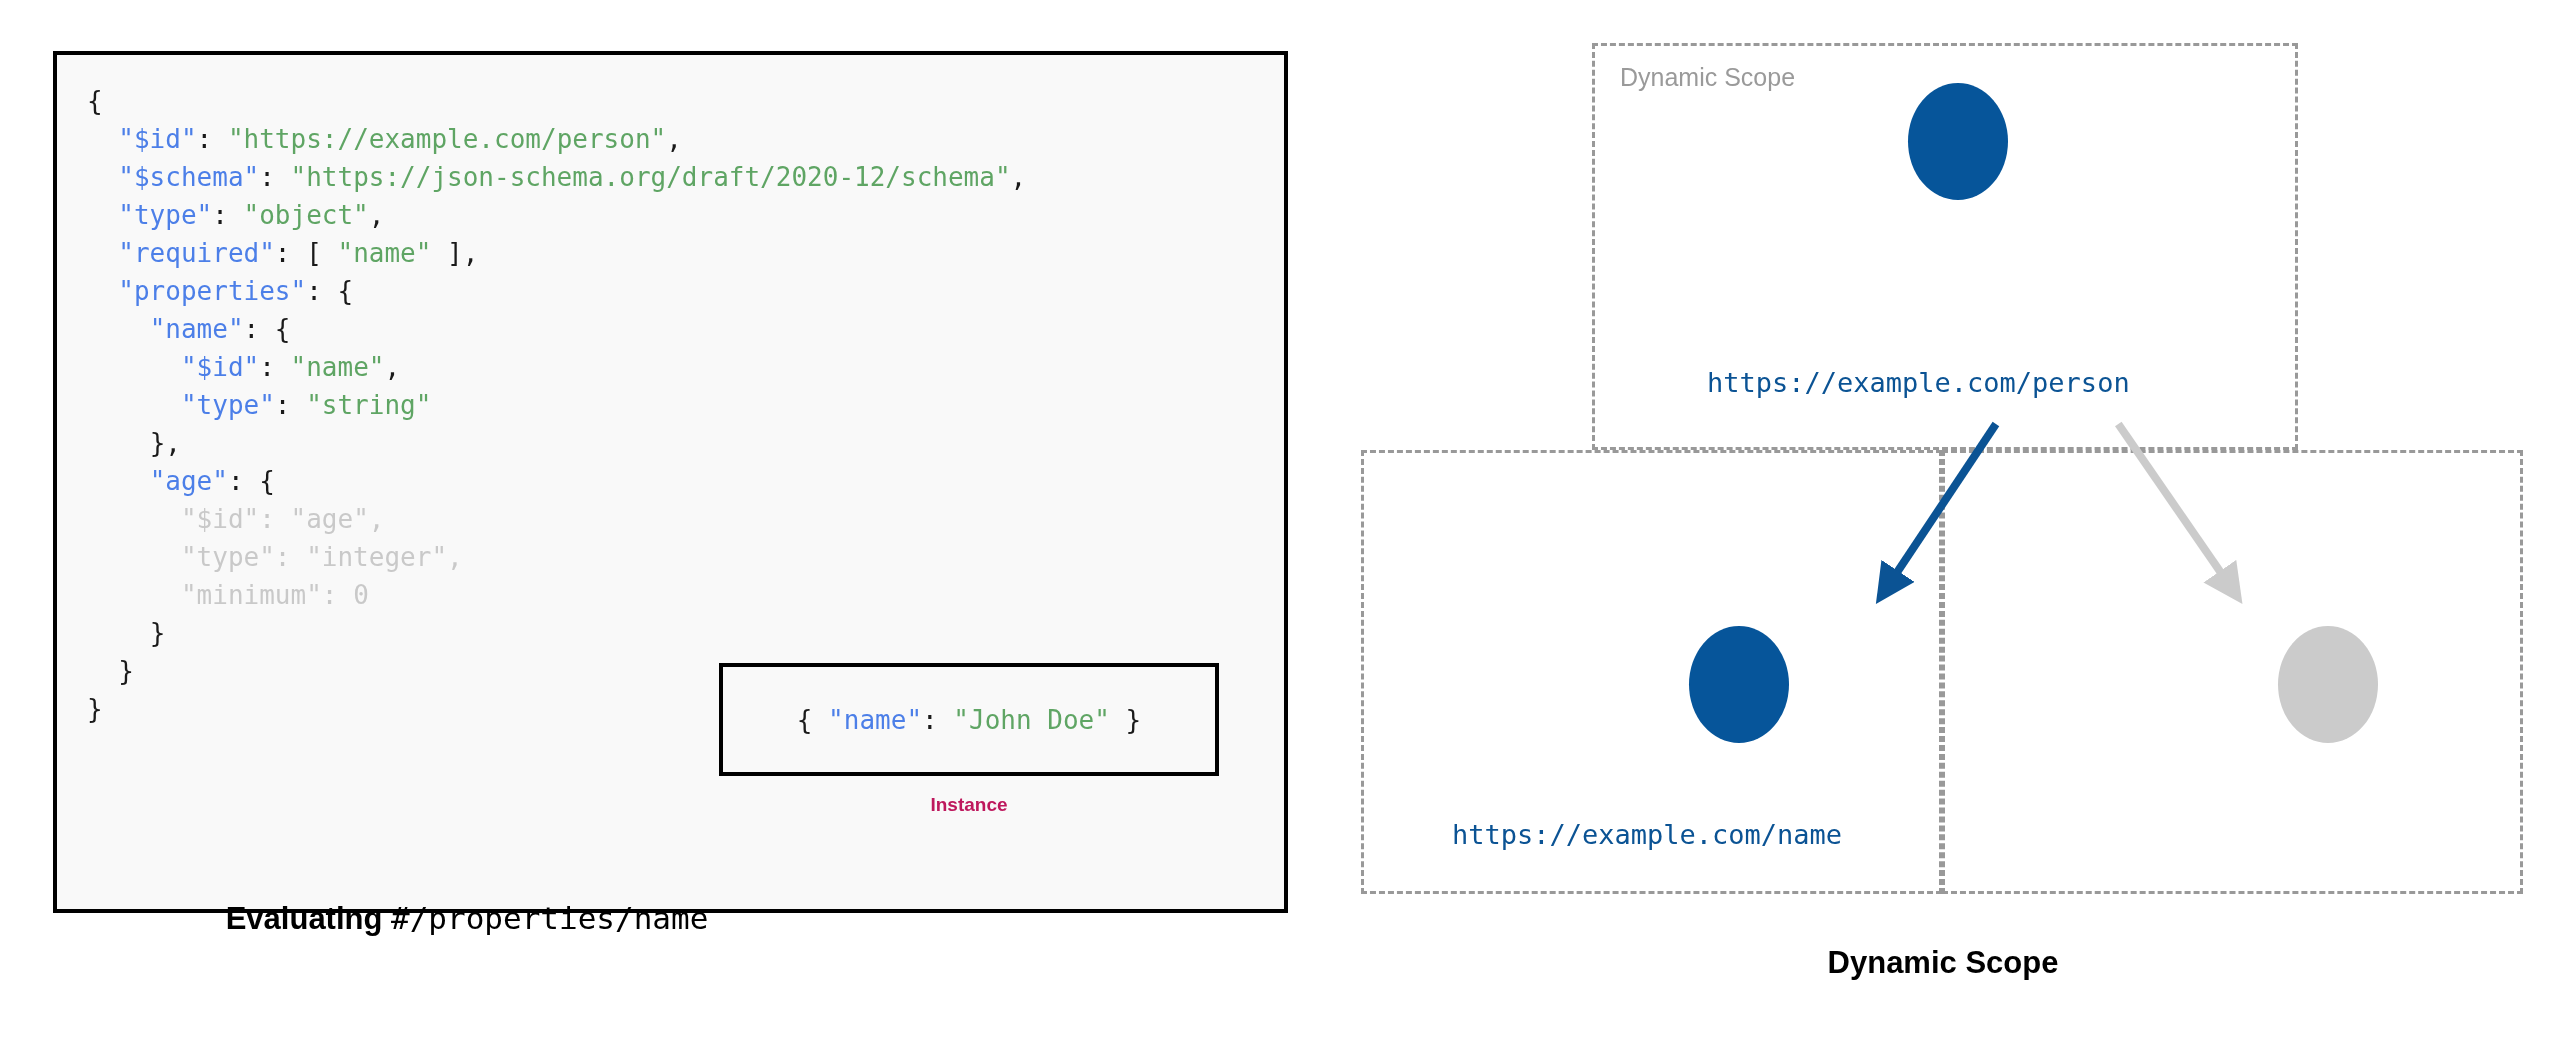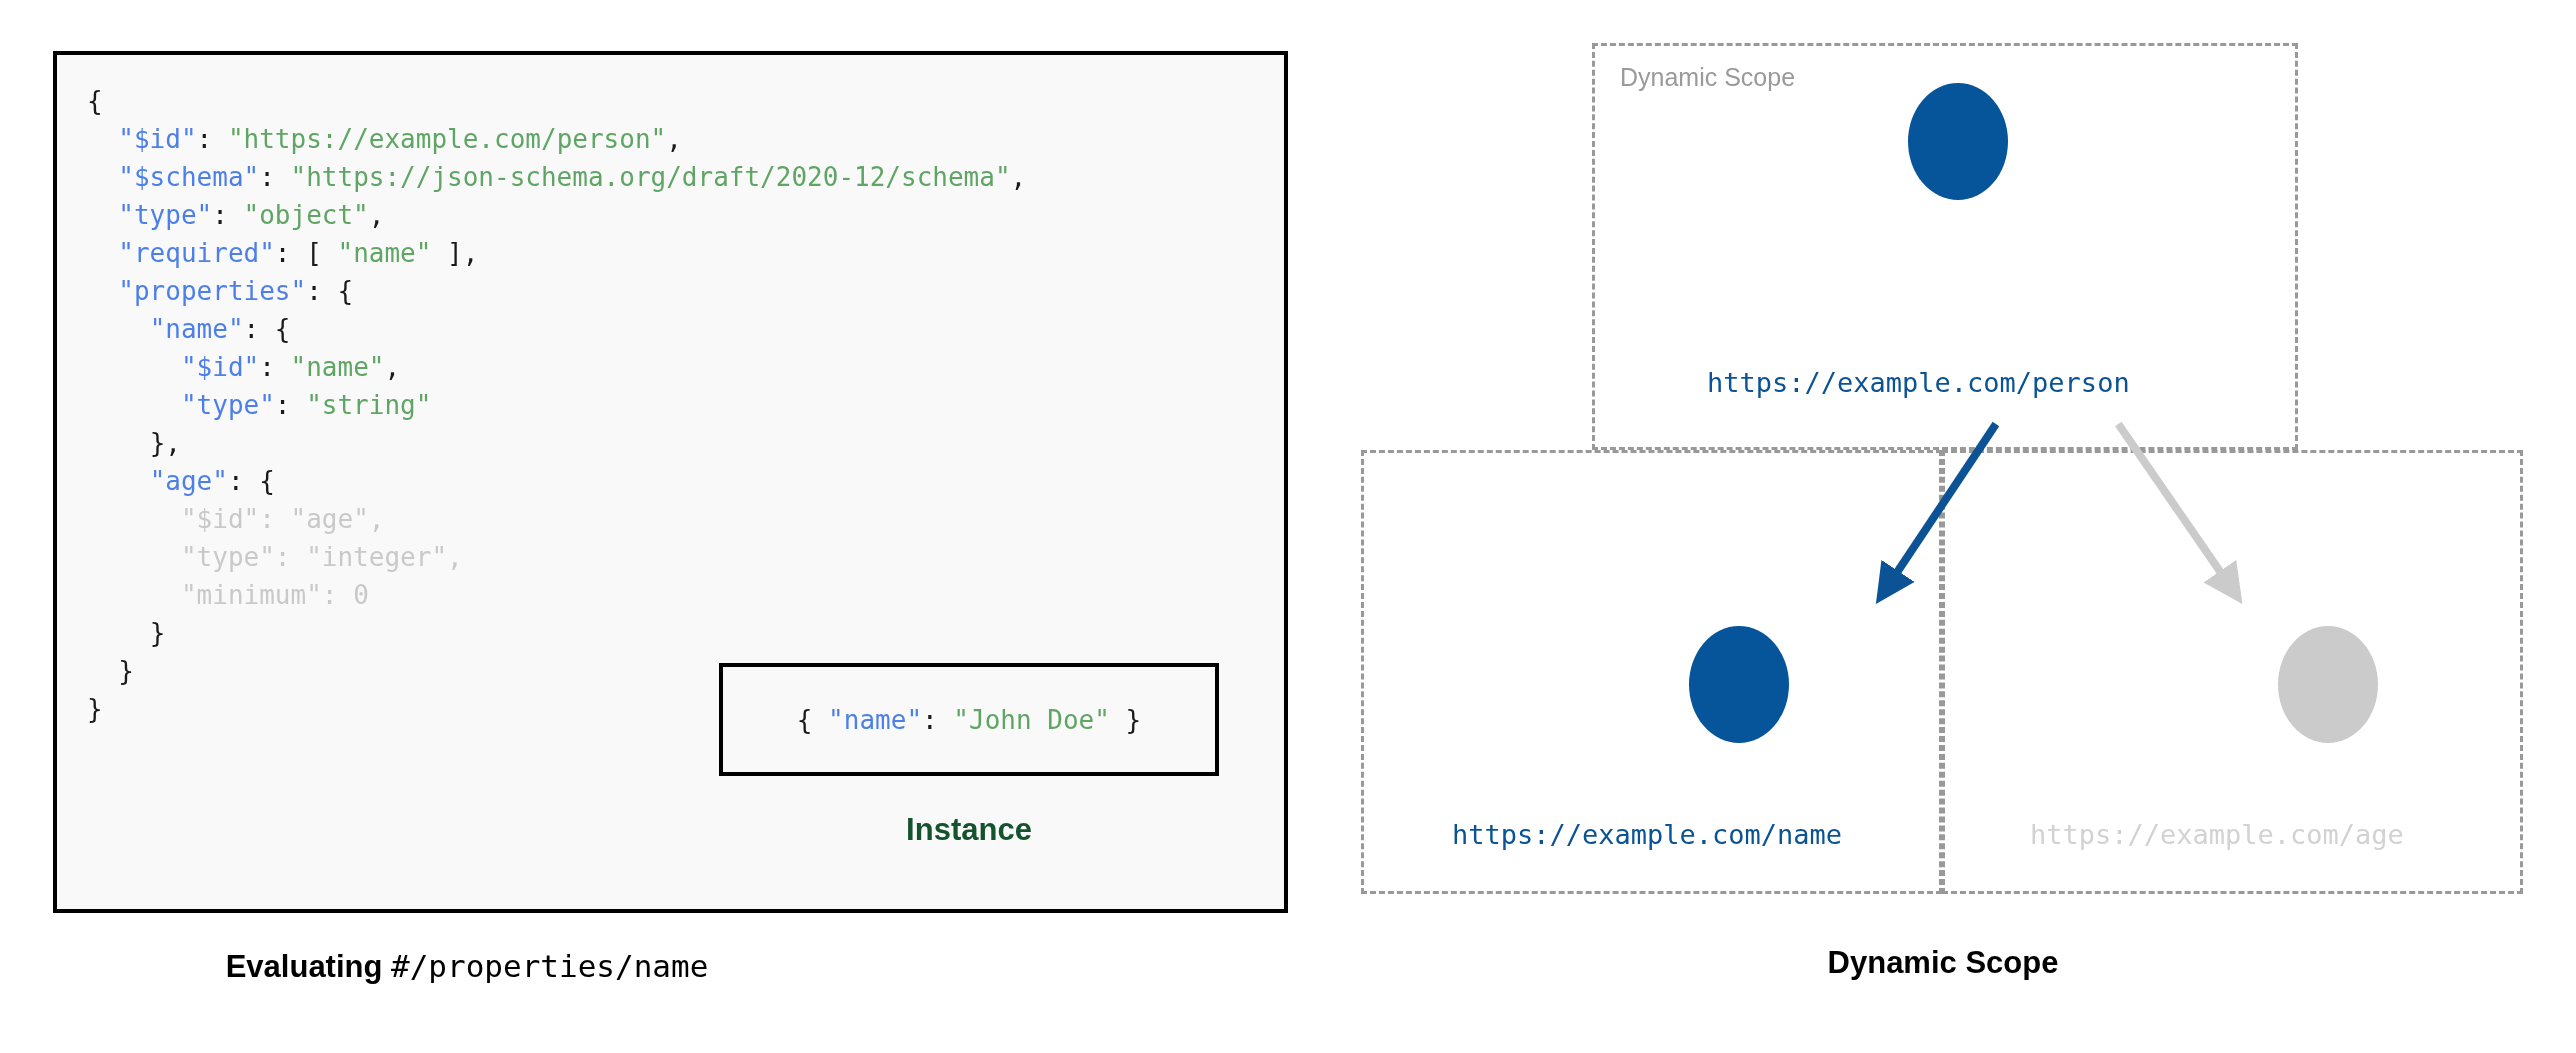--- a/index.html
+++ b/index.html
@@ -71,34 +71,34 @@
     margin: 0;
     font-family: "DejaVu Sans Mono", "Liberation Mono", monospace;
     font-size: 26px;
     line-height: 32px;
     white-space: pre;
     color: #1a1a1a;
   }
   #instance-caption {
     position: absolute;
     left: 719px;
-    top: 812px;
+    top: 794px;
     width: 500px;
     text-align: center;
     font-family: "Liberation Sans", sans-serif;
     font-weight: bold;
-    font-size: 31px;
-    color: #14532d;
+    font-size: 19px;
+    color: #be185d;
   }
 
   
   #left-caption {
     position: absolute;
     left: 0px;
-    top: 948px;
+    top: 900px;
     width: 934px;
     text-align: center;
     font-size: 31px;
     color: #000000;
     white-space: nowrap;
   }
   #left-caption .cap-bold {
     font-family: "Liberation Sans", sans-serif;
     font-weight: bold;
   }
@@ -248,17 +248,16 @@
     <line x1="1205" y1="745" x2="1005" y2="1045" stroke="#0B5394" stroke-width="14" marker-end="url(#arrowhead-blue)"></line>
     <line x1="1420" y1="745" x2="1627" y2="1045" stroke="#cbcbcb" stroke-width="14" marker-end="url(#arrowhead-gray)"></line>
   </svg>
 
   <div class="node-circle node-blue" id="circle-person"></div>
   <div class="node-circle node-blue" id="circle-name"></div>
   <div class="node-circle node-gray" id="circle-age"></div>
 
   <div class="node-label label-blue" id="label-name">https://example.com/name</div>
   <div class="node-label label-blue" id="label-person">https://example.com/person</div>
-  <div class="node-label label-gray" id="label-age">https://example.com/age</div>
 
   <div id="right-caption">Dynamic Scope</div>
 </div>
 
 
 </body></html>

